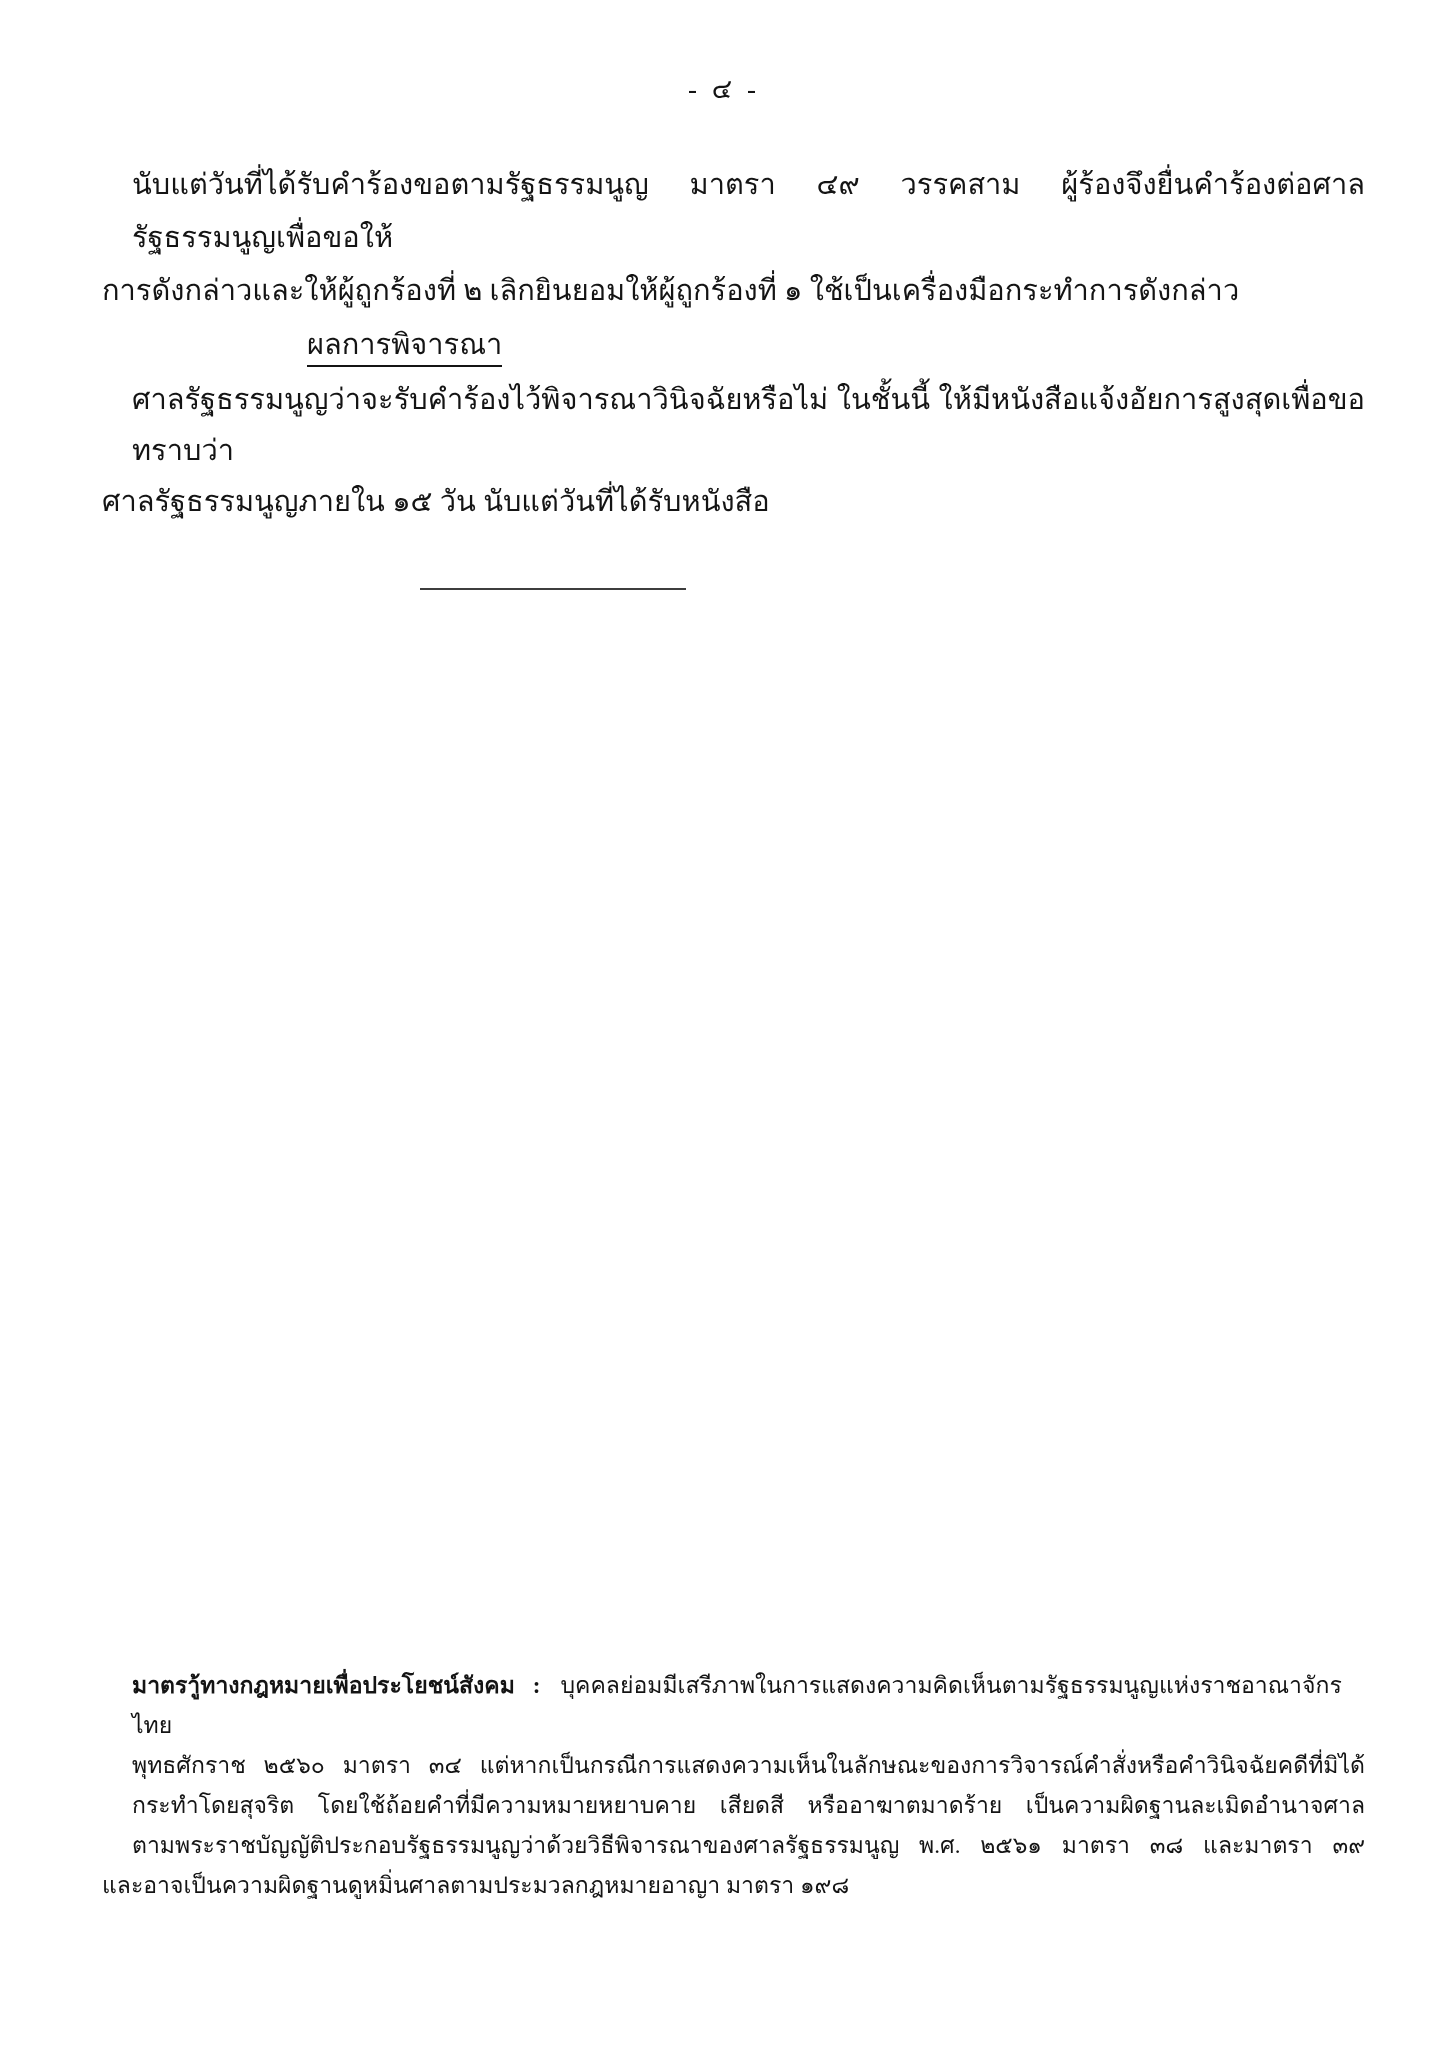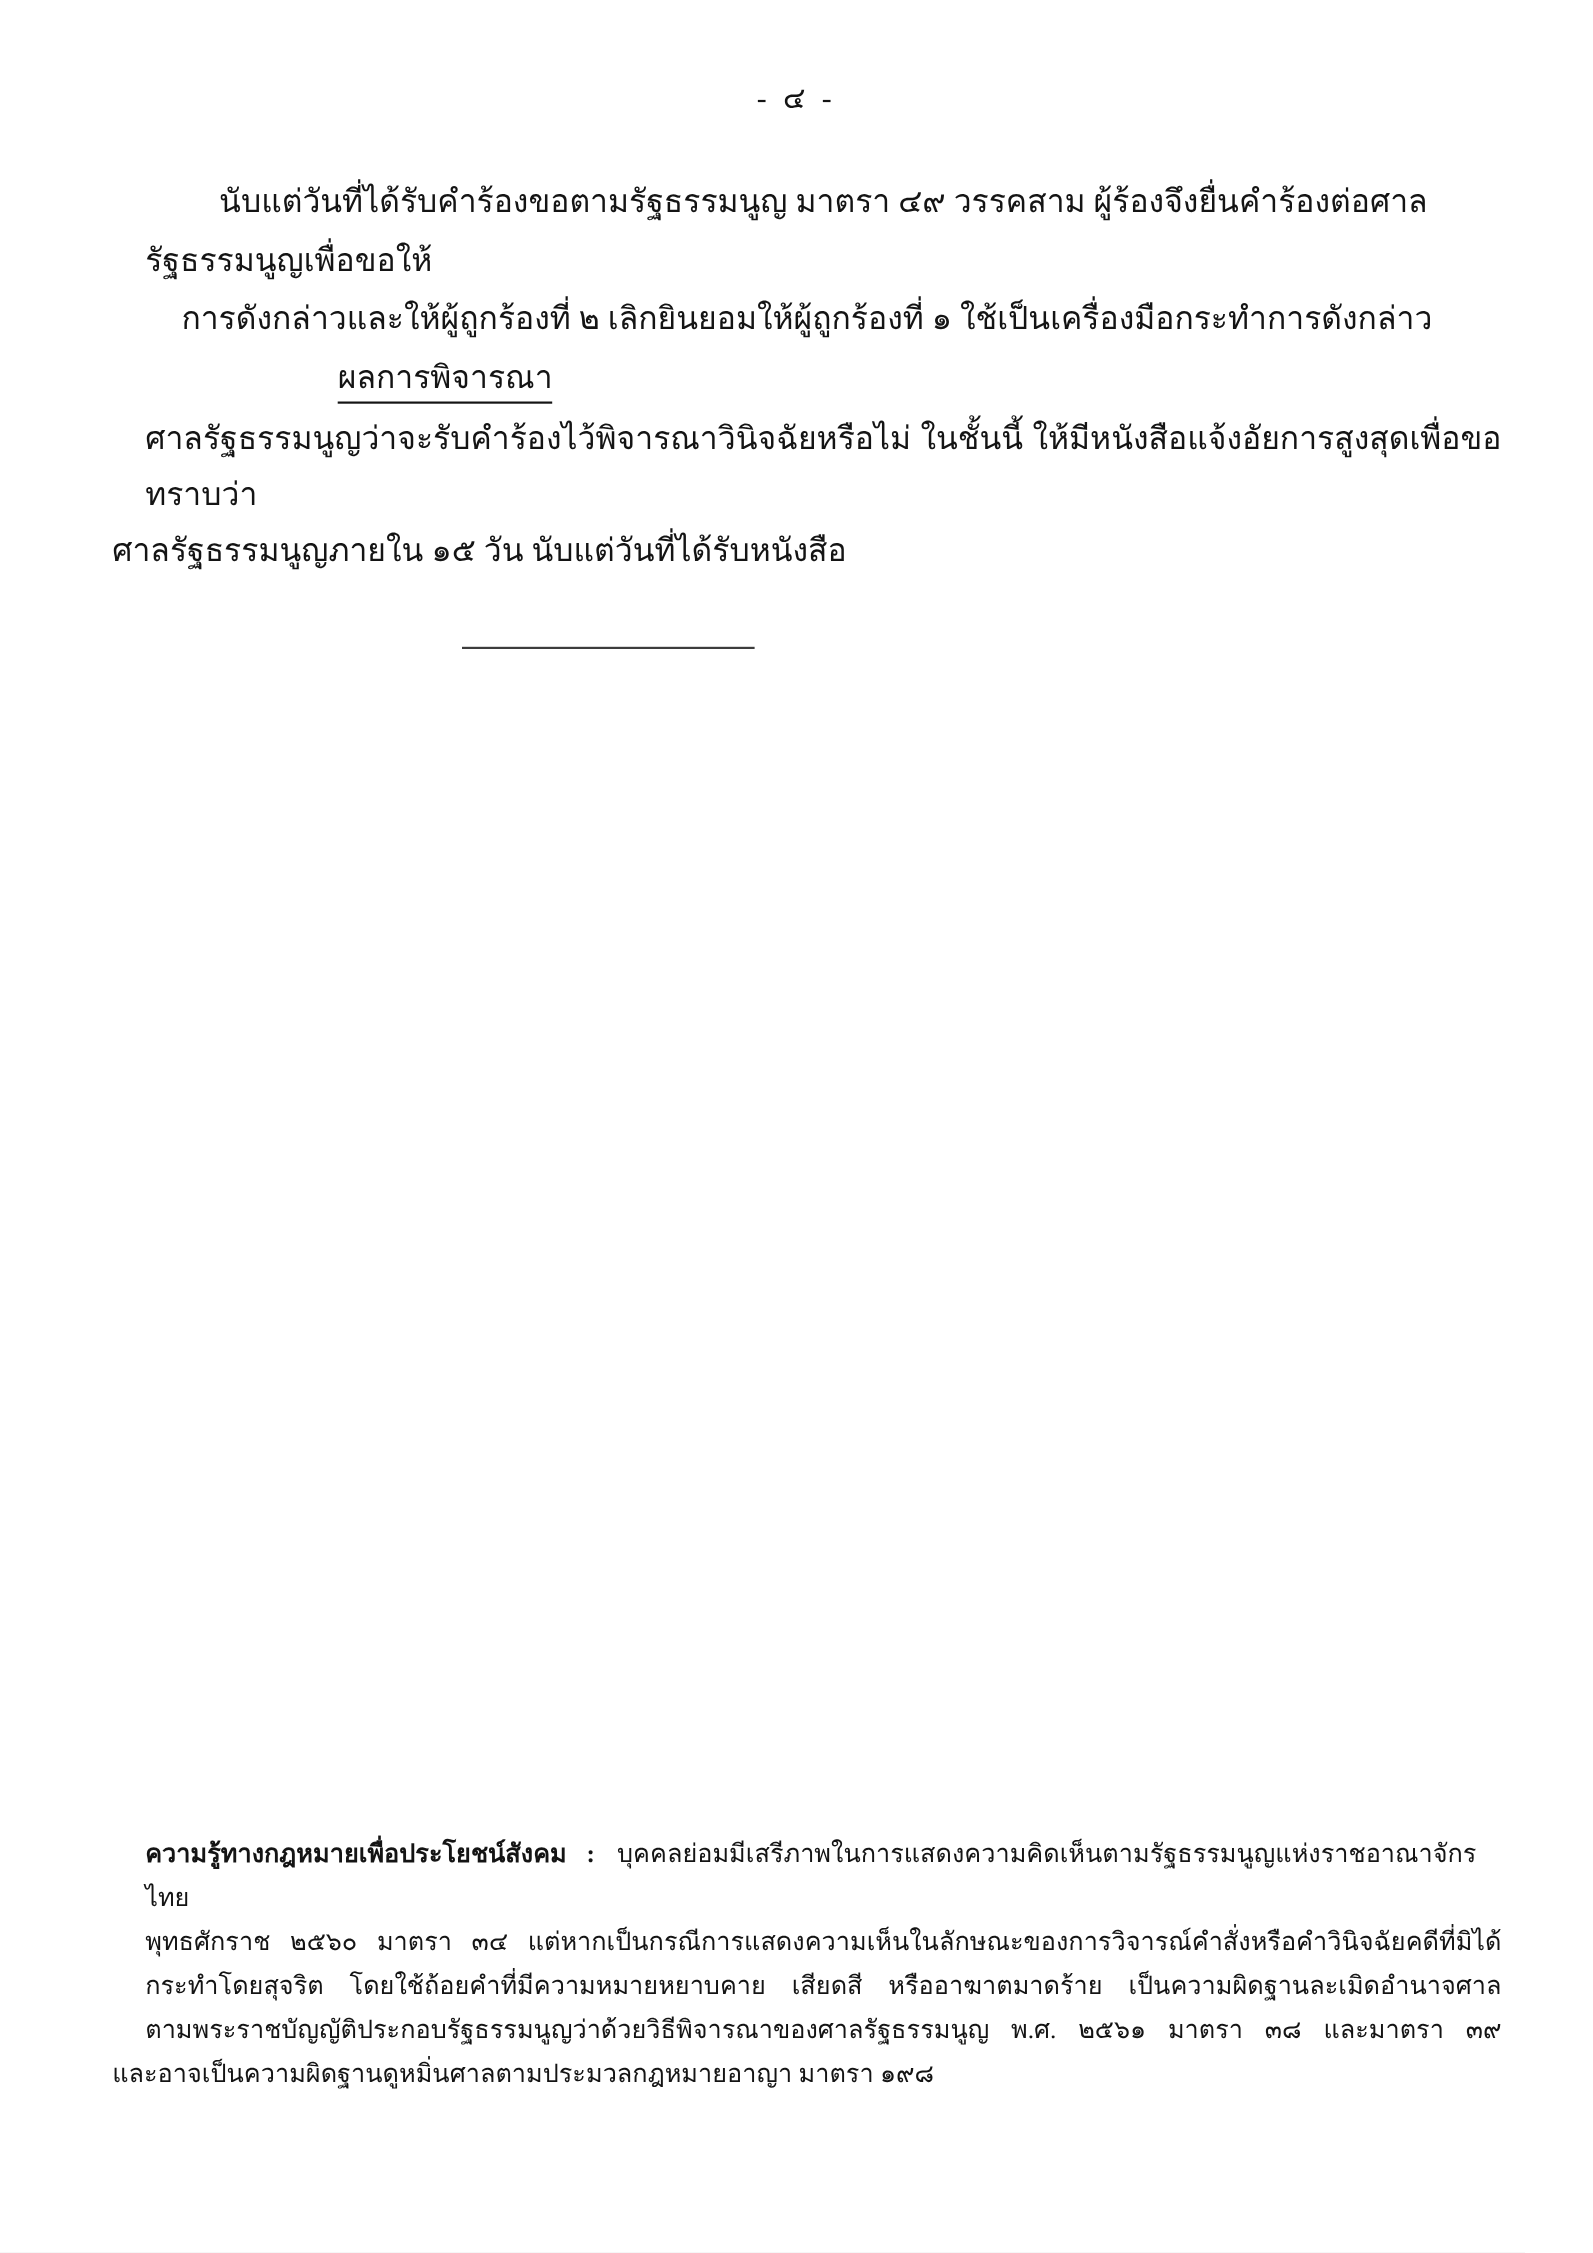--- a/index.html
+++ b/index.html
@@ -29,21 +29,21 @@
     letter-spacing: 4px;
   }
   
   .textblock {
     position: absolute;
     left: 102px;
     width: 1263px;
     font-size: 29px;
   }
   #paragraph-1 { top: 158px; }
-  #paragraph-1 .ln { line-height: 53px; text-align: center; }
+  #paragraph-1 .ln { line-height: 53px; }
   #paragraph-2 { top: 374px; }
   #paragraph-2 .ln { line-height: 51px; }
   .ln {
     white-space: nowrap;
     text-align: left;
   }
   .ln.j {
     white-space: normal;
     text-align: justify;
     text-align-last: justify;
@@ -113,21 +113,21 @@
 
   <div id="paragraph-2" class="textblock">
     <div class="ln j">ศาลรัฐธรรมนูญว่าจะรับคำร้องไว้พิจารณาวินิจฉัยหรือไม่ ในชั้นนี้ ให้มีหนังสือแจ้งอัยการสูงสุดเพื่อขอทราบว่า</div>
     <div class="ln">ศาลรัฐธรรมนูญภายใน ๑๕ วัน นับแต่วันที่ได้รับหนังสือ</div>
   </div>
 
   <div id="separator-rule"></div>
 
   <div id="footer-note">
     <div class="ln j">
-      <span id="footer-bold-label">ความรู้ทางกฎหมายเพื่อประโยชน์สังคม</span><span id="footer-colon">:</span><span>บุคคลย่อมมีเสรีภาพในการแสดงความคิดเห็นตามรัฐธรรมนูญแห่งราชอาณาจักรไทย</span>
+      <span id="footer-bold-label">มาตราู้ทางกฎหมายเพื่อประโยชน์สังคม</span><span id="footer-colon">:</span><span>บุคคลย่อมมีเสรีภาพในการแสดงความคิดเห็นตามรัฐธรรมนูญแห่งราชอาณาจักรไทย</span>
     </div>
     <div class="ln j">พุทธศักราช ๒๕๖๐ มาตรา ๓๔ แต่หากเป็นกรณีการแสดงความเห็นในลักษณะของการวิจารณ์คำสั่งหรือคำวินิจฉัยคดีที่มิได้</div>
     <div class="ln j">กระทำโดยสุจริต โดยใช้ถ้อยคำที่มีความหมายหยาบคาย เสียดสี หรืออาฆาตมาดร้าย เป็นความผิดฐานละเมิดอำนาจศาล</div>
     <div class="ln j">ตามพระราชบัญญัติประกอบรัฐธรรมนูญว่าด้วยวิธีพิจารณาของศาลรัฐธรรมนูญ พ.ศ. ๒๕๖๑ มาตรา ๓๘ และมาตรา ๓๙</div>
     <div class="ln">และอาจเป็นความผิดฐานดูหมิ่นศาลตามประมวลกฎหมายอาญา มาตรา ๑๙๘</div>
   </div>
 
 </div>
 
 </body></html>

